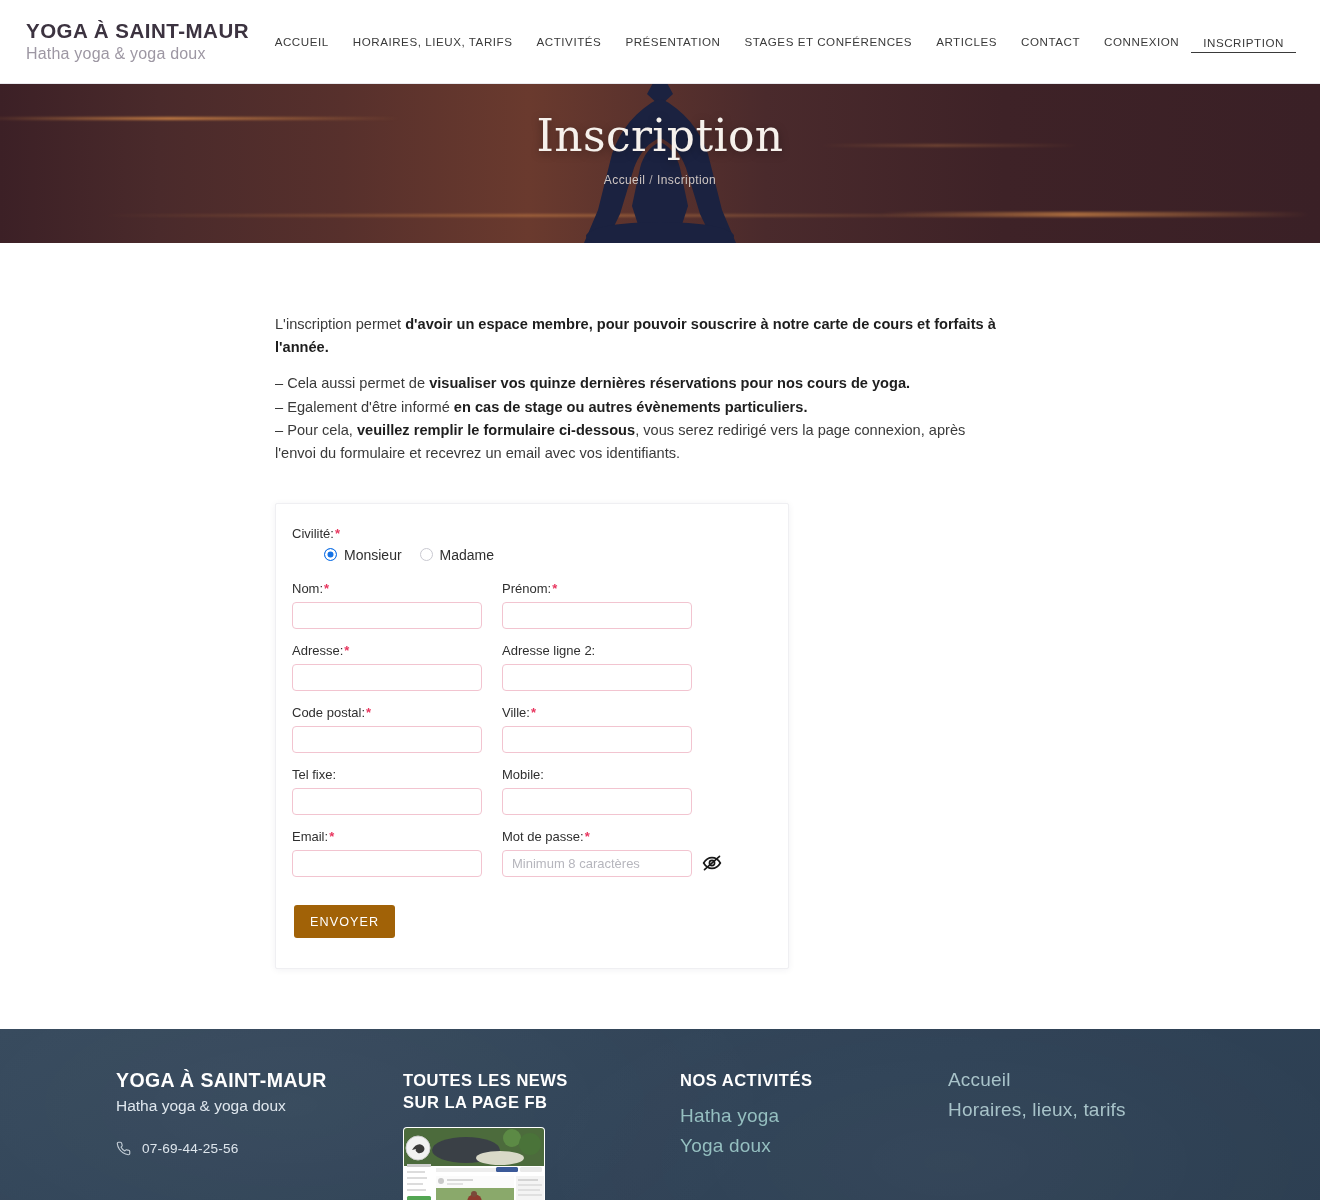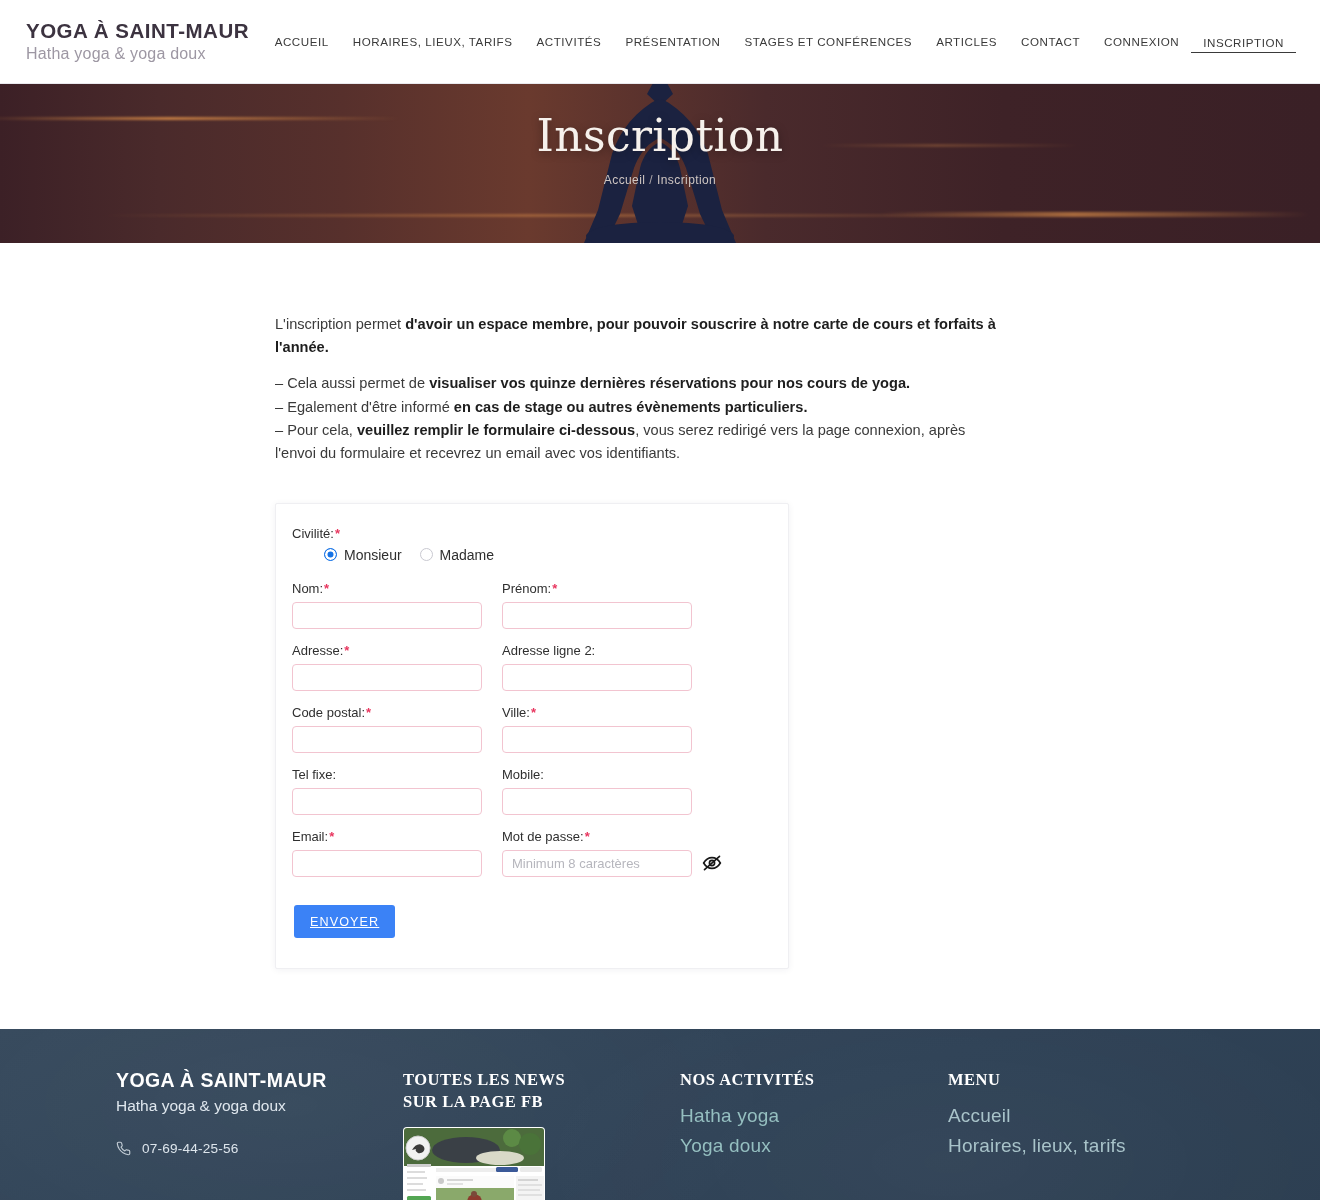--- a/index.html
+++ b/index.html
@@ -207,30 +207,29 @@
     background: none;
     border: none;
     padding: 0;
     cursor: pointer;
     line-height: 0;
     color: #181818;
   }
   .submit-btn {
     margin-top: 14px;
     margin-left: 2px;
-    background: #3b82f6;
+    background: #a16207;
     border: none;
     color: #ffffff;
     font-family: "Liberation Sans", sans-serif;
     font-size: 12.6px;
     letter-spacing: 1.1px;
     padding: 10px 16px 9px 16px;
     border-radius: 3px;
     cursor: pointer;
-    text-decoration: underline;
   }
 
   
   .site-footer {
     background: #33475a;
     background-image:
       radial-gradient(ellipse 700px 300px at 22% 40%, rgba(255,255,255,.035), rgba(255,255,255,0) 70%),
       radial-gradient(ellipse 600px 260px at 72% 70%, rgba(255,255,255,.03), rgba(255,255,255,0) 70%),
       linear-gradient(160deg, #36495c 0%, #2f4256 55%, #2c3e51 100%);
     color: #e8eef3;
@@ -263,21 +262,21 @@
     display: flex;
     align-items: center;
     gap: 11px;
     font-size: 13.6px;
     color: #dde5ec;
     margin-bottom: 16px;
     letter-spacing: .2px;
   }
   .f-contact svg { flex: 0 0 auto; opacity: .85; }
   .f-heading {
-    font-family: Liberation Serif, serif;
+    font-family: Liberation Sans, sans-serif;
     font-size: 16.5px;
     font-weight: 700;
     letter-spacing: .5px;
     color: #ffffff;
     margin: 0 0 14px 0;
     line-height: 1.35;
   }
   .fb-thumb {
     width: 142px;
     height: 92px;
@@ -529,21 +528,20 @@
     <div class="fcol-act">
       <h3 class="f-heading">NOS ACTIVITÉS</h3>
       <ul class="f-links">
         <li><a href="#">Hatha yoga</a></li>
         <li><a href="#">Yoga doux</a></li>
 
       </ul>
     </div>
 
     <div class="fcol-menu">
-      <h3 class="f-heading">MENU</h3>
       <ul class="f-links">
         <li><a href="#">Accueil</a></li>
         <li><a href="#">Horaires, lieux, tarifs</a></li>
 
       </ul>
     </div>
   </div>
 
 </footer>
 

